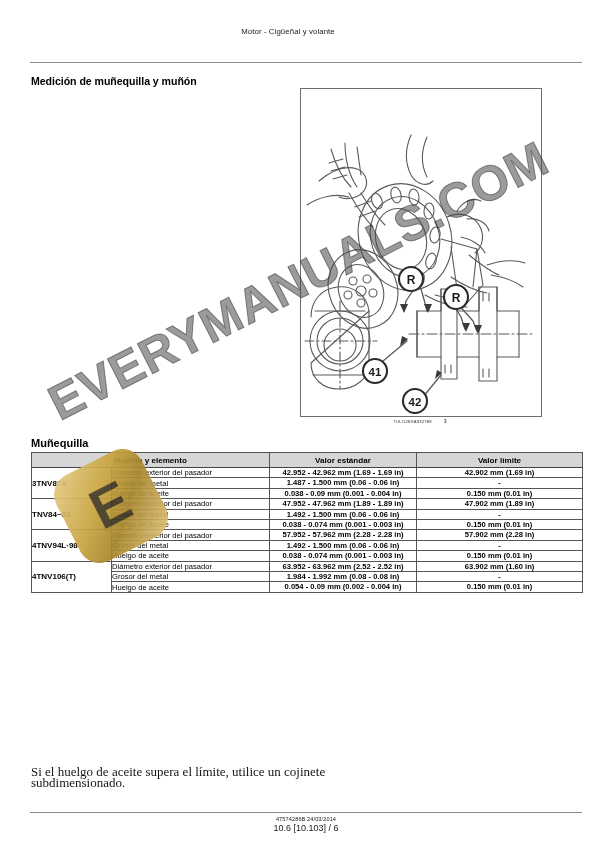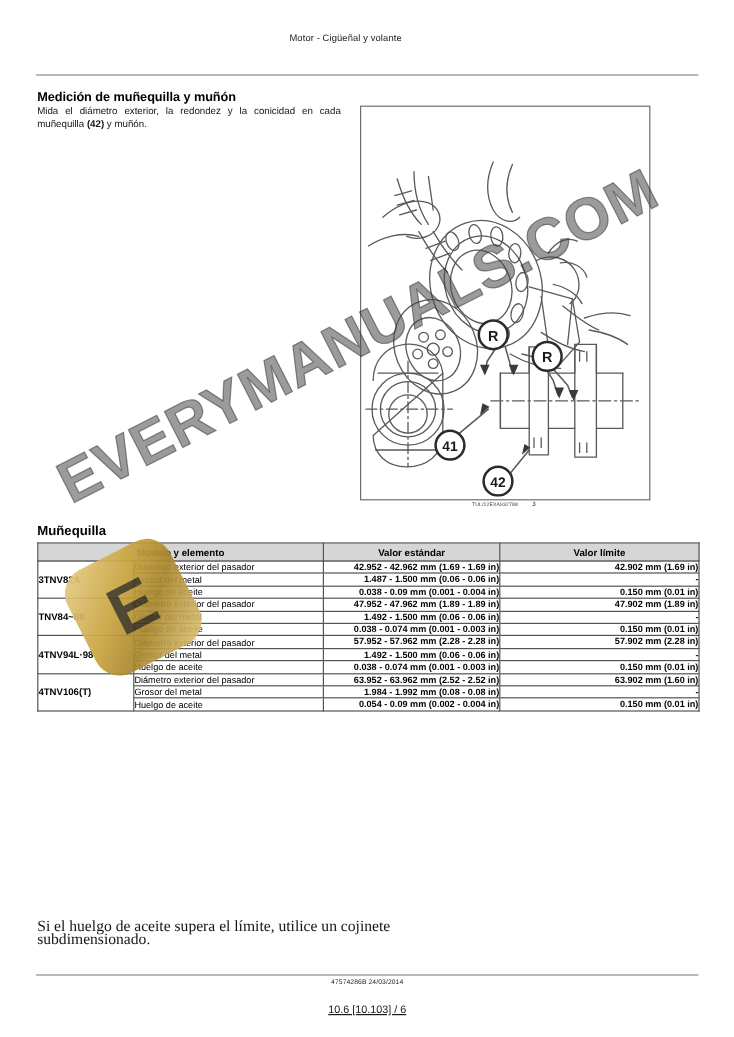--- a/index.html
+++ b/index.html
@@ -128,21 +128,21 @@
     padding: 2px 0 0 3px;
     border-right: 1px solid #555;
   }
   td.elem {
     text-align: left;
     padding: 3px 2px 3px 7px;
     font-size: 7.6px;
     line-height: 9px;
   }
   td.val {
-    text-align: right;
+    text-align: center;
     font-weight: bold;
     padding: 2px 6px;
     line-height: 9.4px;
     font-size: 7.6px;
   }
   tr.grp-start > td { border-top: 1px solid #3a3a3a; }
 
   
   .table-note {
     position: absolute;
@@ -166,21 +166,21 @@
   }
   .footer {
     position: absolute;
     left: 0;
     top: 816px;
     width: 612px;
     text-align: center;
     color: #1a1a1a;
   }
   .footer .doc-id { font-size: 5.6px; letter-spacing: .1px; }
-  .footer .page-ref { font-size: 9px; margin-top: 14px; text-decoration: underline; }
+  .footer .page-ref { font-size: 9px; margin-top: 1px; }
 
   
   .watermark {
     position: absolute;
     left: 0; top: 0;
     width: 612px; height: 864px;
     pointer-events: none;
   }
   .wm-text {
     position: absolute;
@@ -219,21 +219,20 @@
 </style>
 </head>
 <body>
 
 <div class="page-header">Motor - Cigüeñal y volante</div>
 <div class="header-rule"></div>
 
 <h1 class="section-title">Medición de muñequilla y muñón</h1>
 
 <div class="body-col">
-  <p><span>Mida el diámetro exterior, la redondez y la conicidad en cada muñequilla </span><b>(42)</b><span> y muñón.</span></p>
 </div>
 
 <div class="fig-box">
   <svg width="238" height="325" viewBox="0 0 238 325">
     <g fill="none" stroke="#5a5a5a" stroke-width="1.1" stroke-linecap="round" stroke-linejoin="round">
 
       <g>
         <ellipse cx="104" cy="148" rx="46" ry="54" transform="rotate(-18 104 148)"></ellipse>
         <ellipse cx="104" cy="148" rx="34" ry="41" transform="rotate(-18 104 148)"></ellipse>
         <ellipse cx="100" cy="150" rx="25" ry="31" transform="rotate(-18 100 150)"></ellipse>

